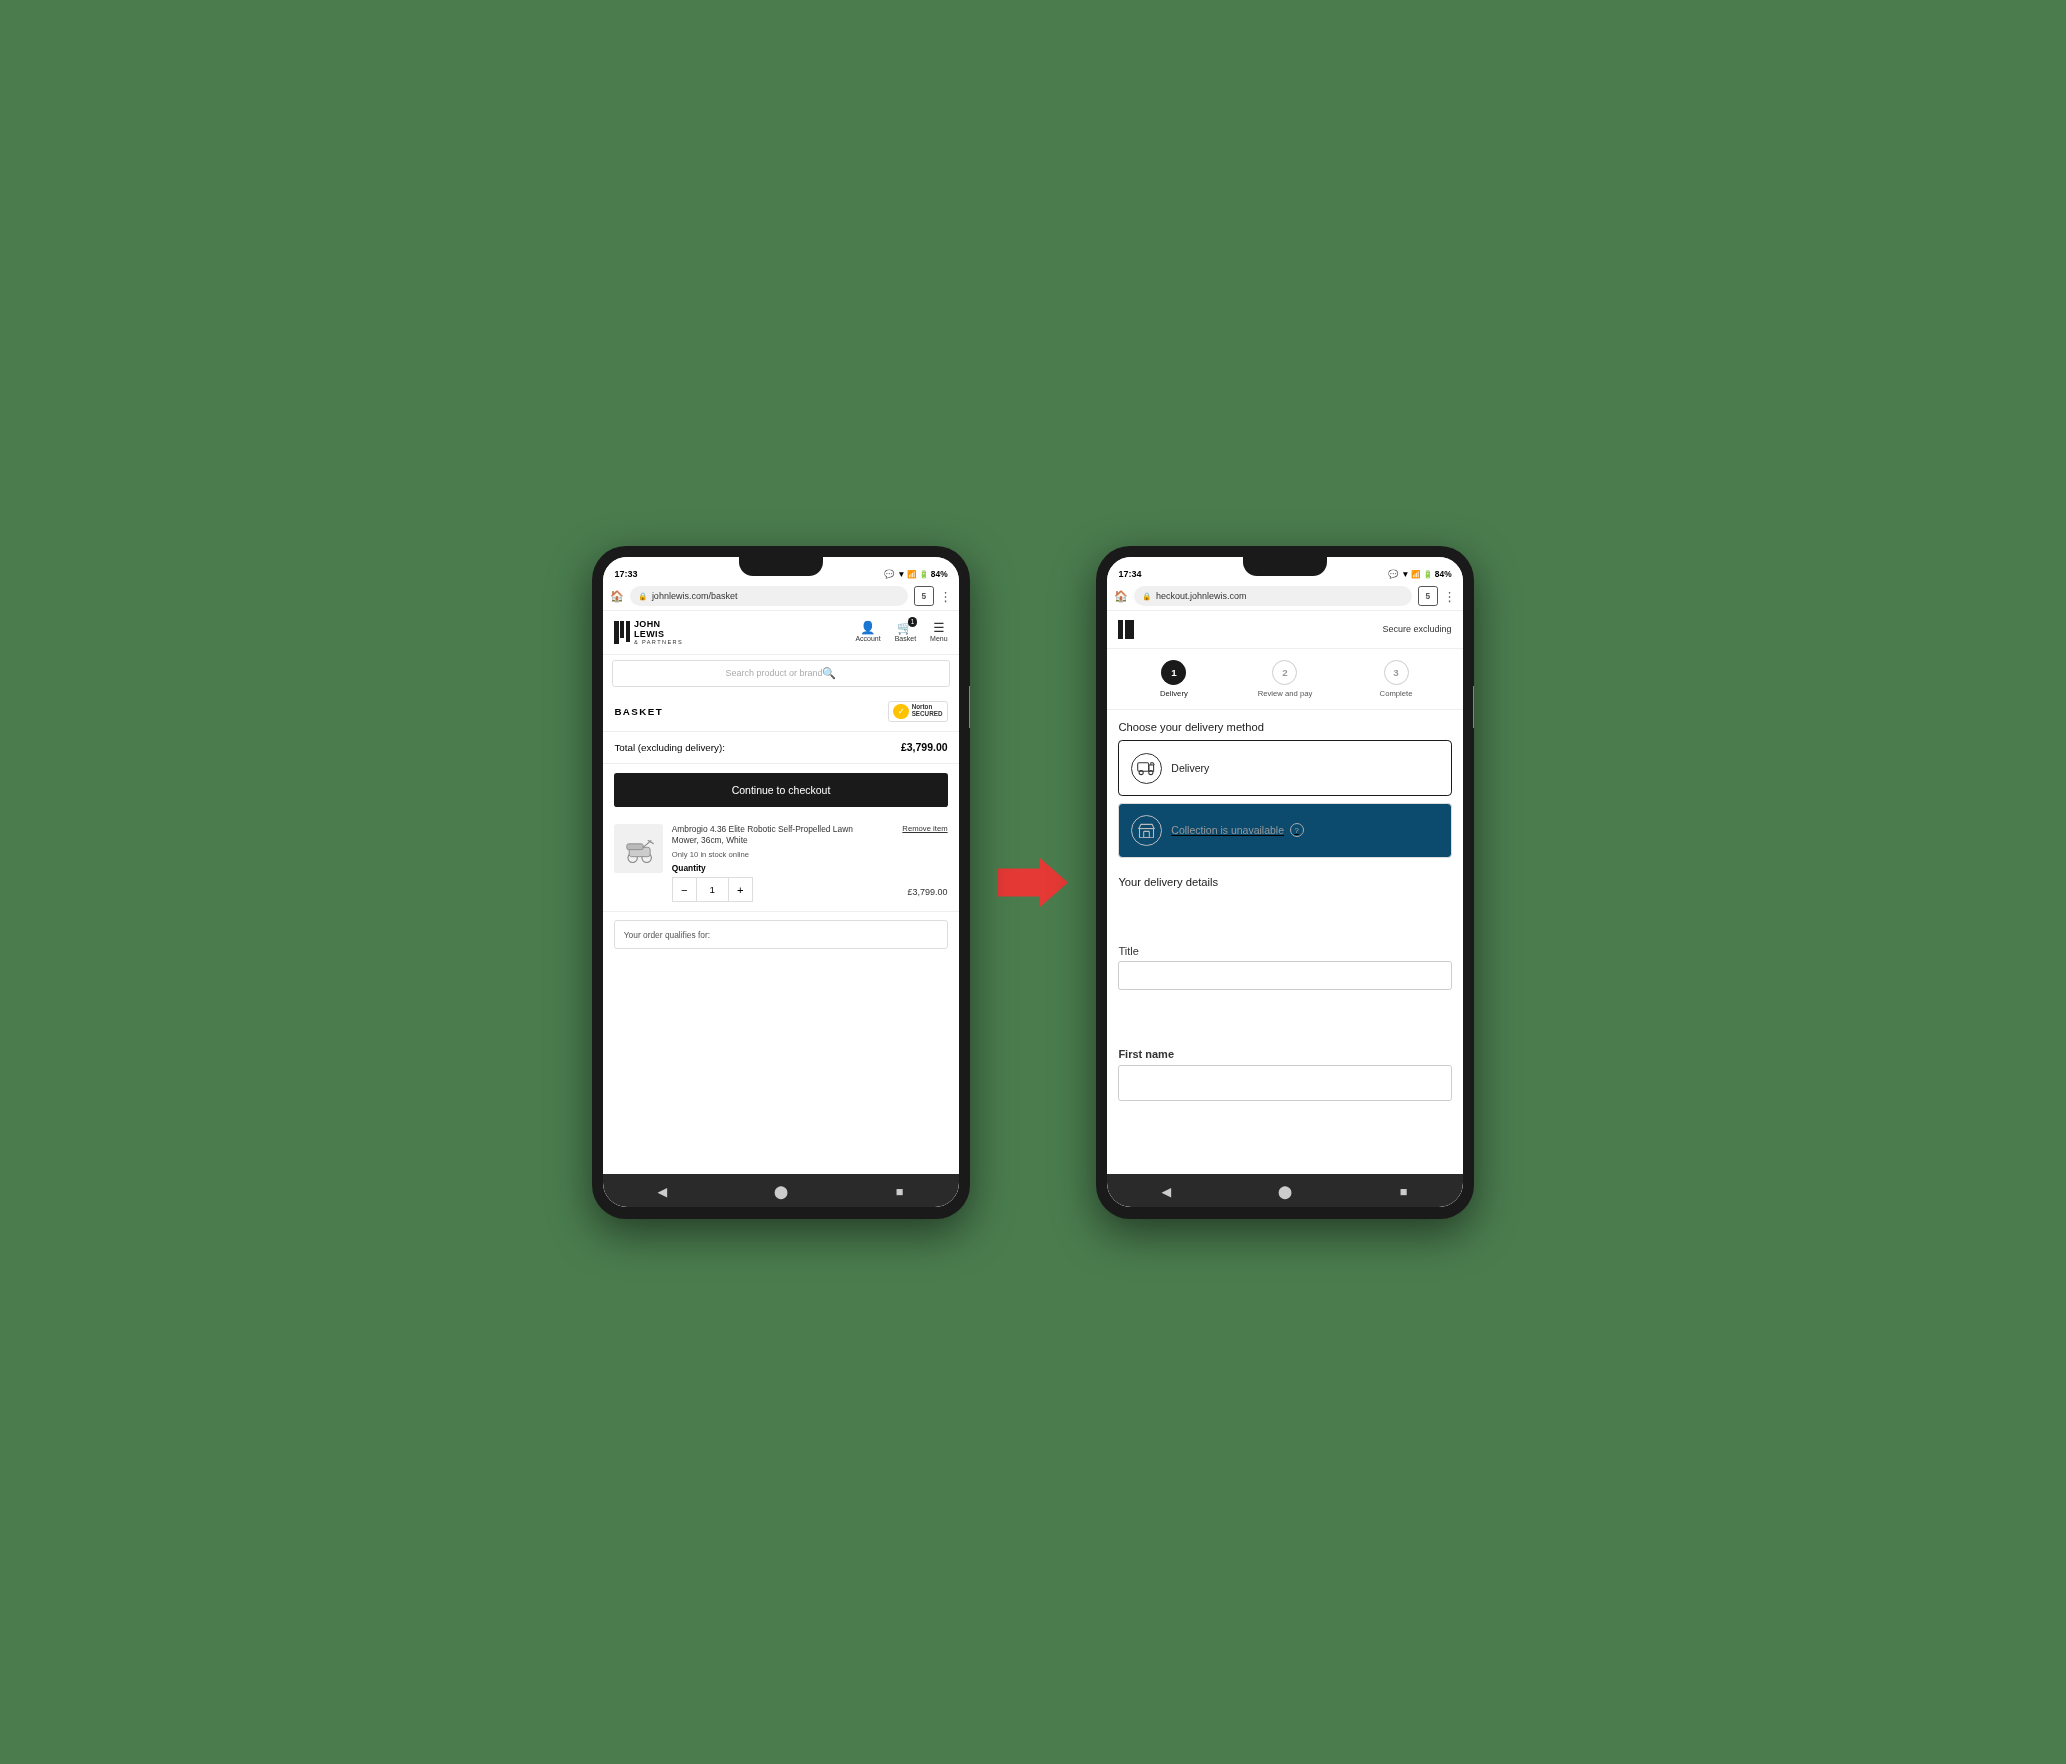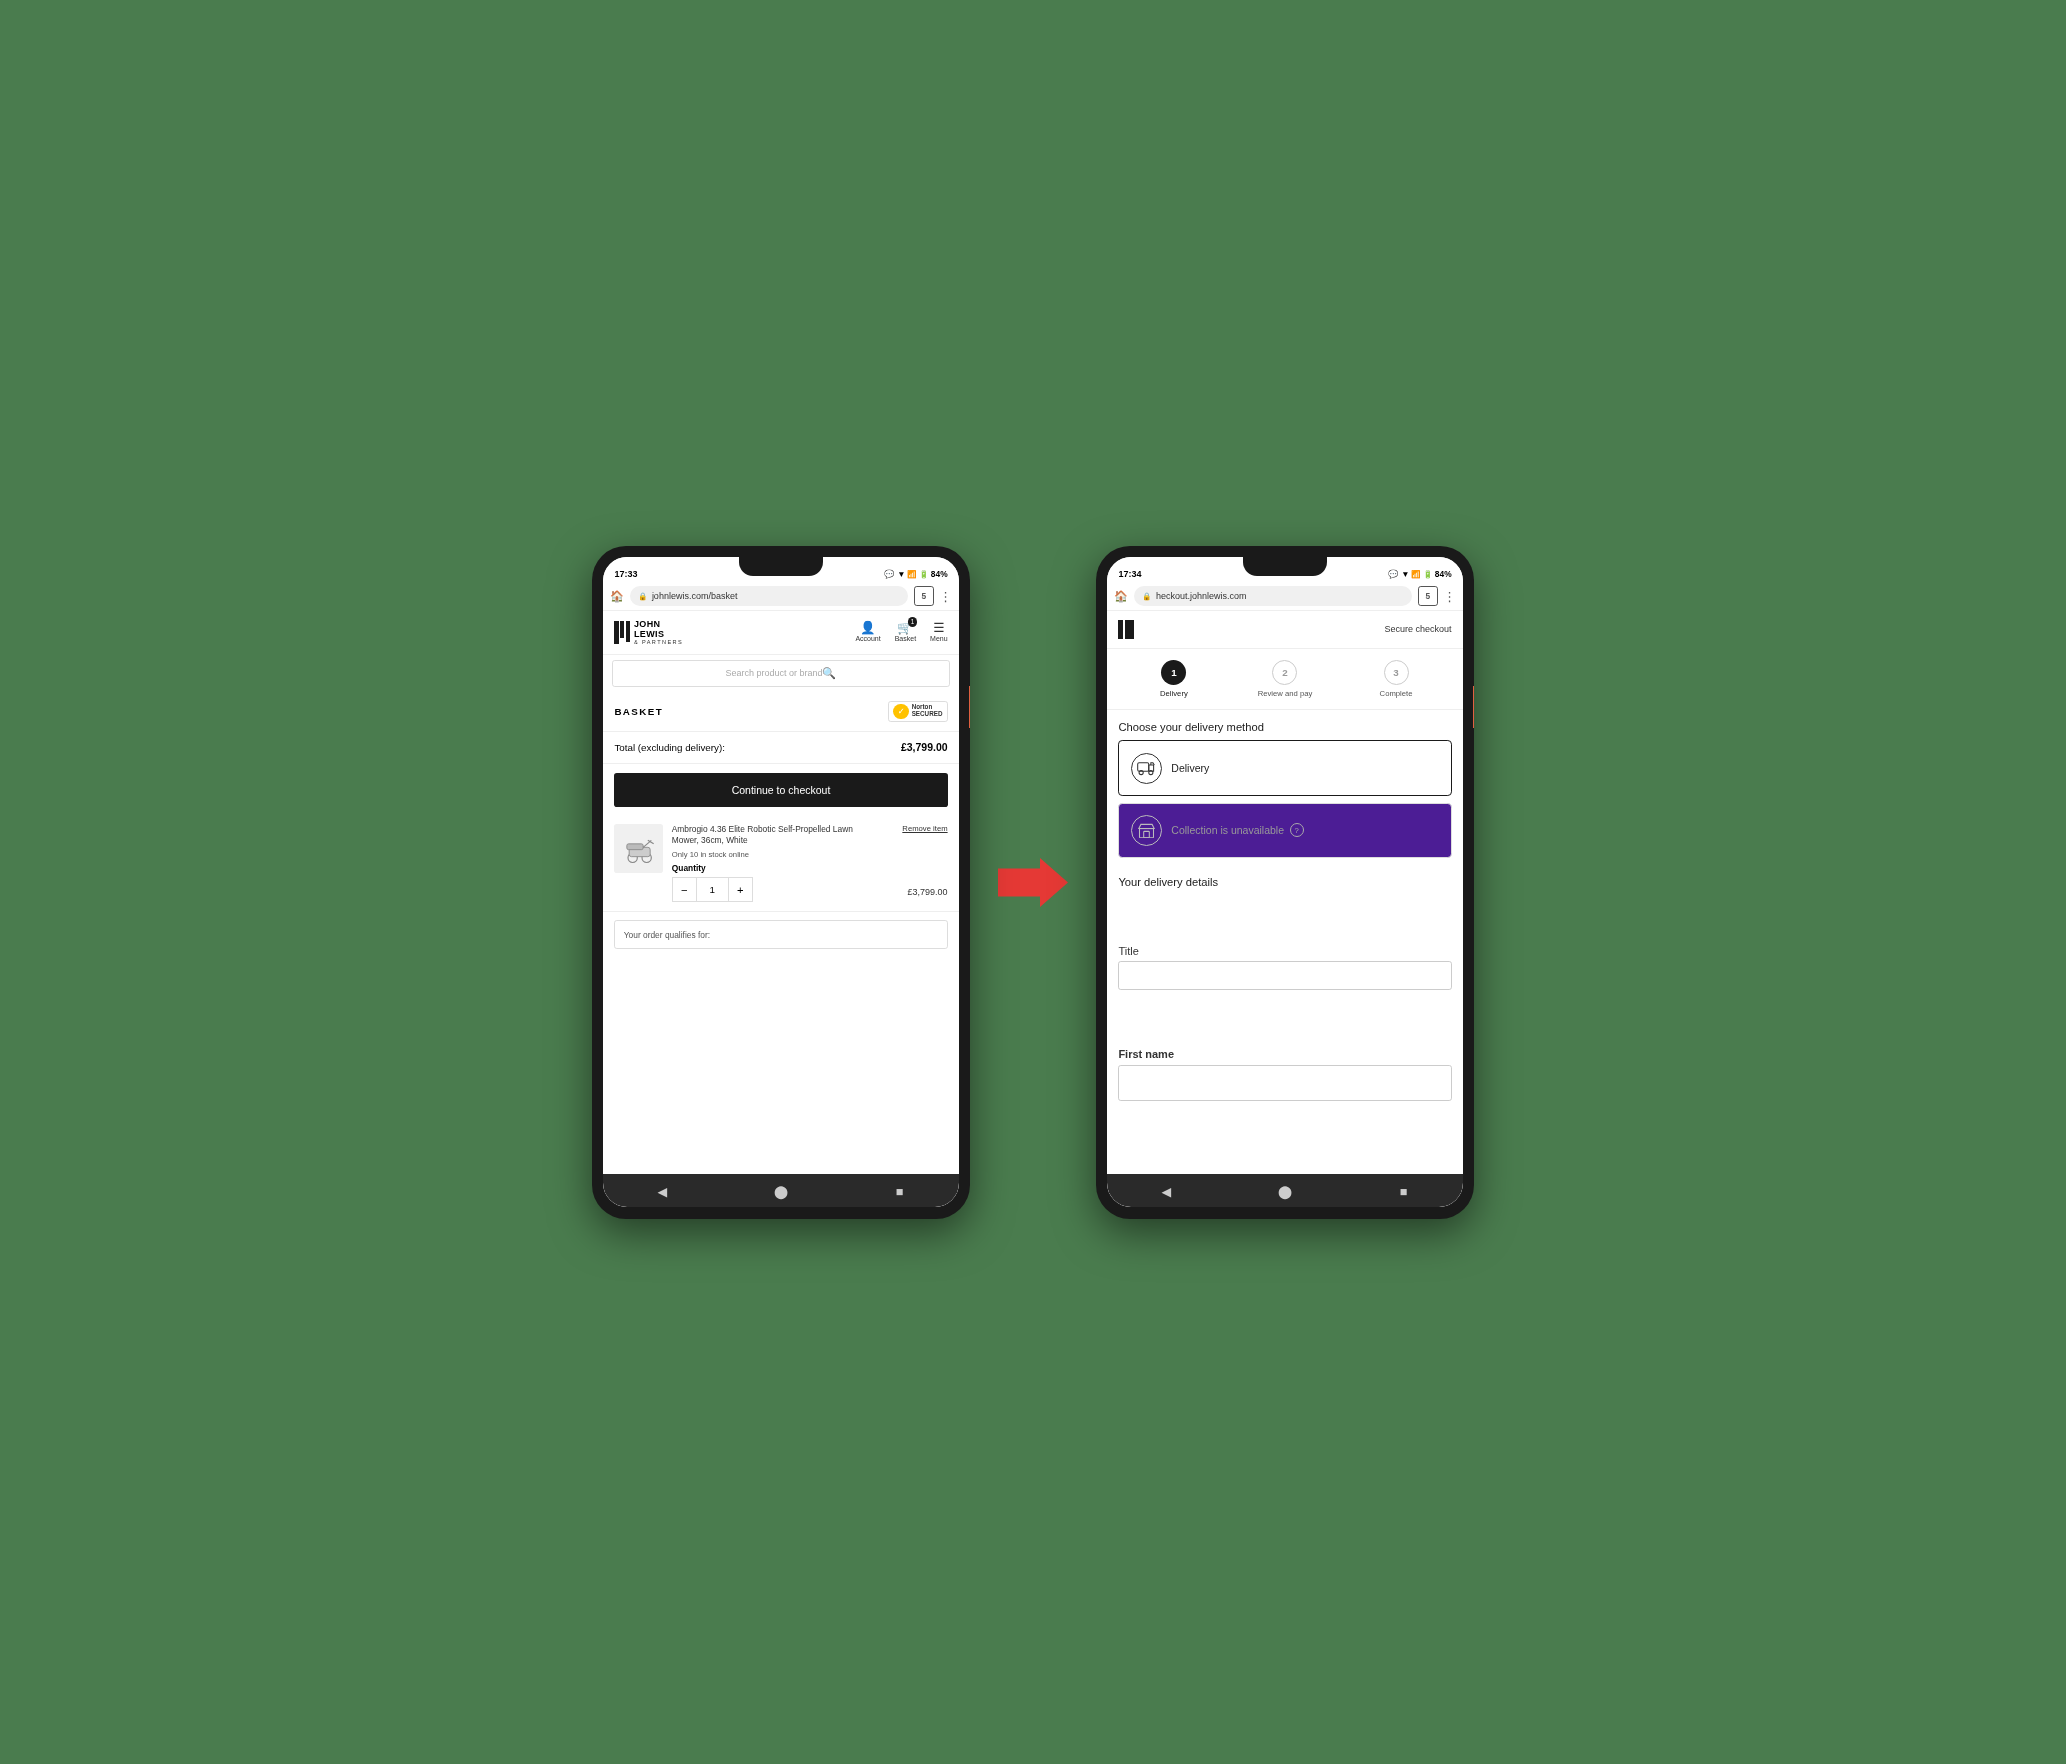--- a/index.html
+++ b/index.html
@@ -356,21 +356,22 @@
       border: 1.4px solid #1a1a1a;
       border-radius: 4.2px;
       padding: 11.2px;
       display: flex;
       align-items: center;
       gap: 9.8px;
       cursor: pointer;
     }
     .delivery-option.unavailable {
       border: 0.7px solid #ddd;
-      background: #4c1d95;
+      background: #0c4a6e;
+      text-decoration: underline;
     }
     .delivery-icon {
       width: 31px;
       height: 31px;
       border: 1.1px solid #333;
       border-radius: 50%;
       display: flex;
       align-items: center;
       justify-content: center;
       font-size: 14px;
@@ -605,21 +606,21 @@
 
       <div class="phone-content">
 
         <div class="checkout-header">
           <div class="jl-logo-small">
             <div style="display:flex;gap:1.4px;margin-right:2.8px;">
               <div style="width:4.9px;height:19.6px;background:#1a1a1a;"></div>
               <div style="width:9.8px;height:19.6px;background:#1a1a1a;"></div>
             </div>
           </div>
-          <span class="secure-checkout">Secure checkout</span>
+          <span class="secure-checkout">Secure excluding</span>
         </div>
 
         <div class="progress-steps">
           <div class="step">
             <div class="step-circle active">
               <span>1</span>
             </div>
             <span class="step-label active">Delivery</span>
           </div>
           <div class="step">

